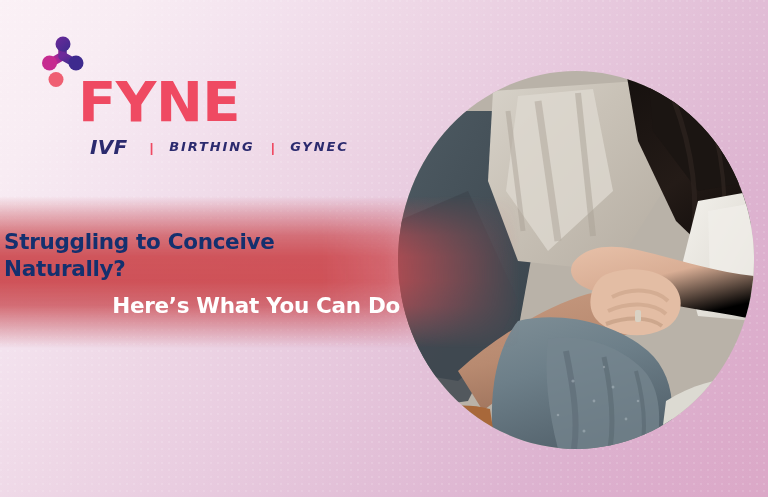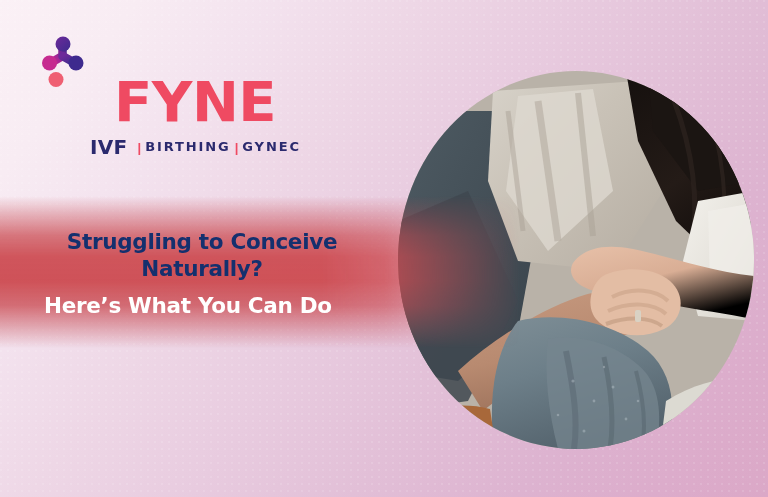--- a/index.html
+++ b/index.html
@@ -48,39 +48,39 @@
     position:absolute;
     left:6px; top:0;
     width:56px; height:56px;
   }
 
   .brand-row{
     position:absolute;
     left:46px; top:44px;
     display:flex;
     align-items:center;
-    margin-left:36px;
   }
   .brand-name{
     font-family:"DejaVu Sans", sans-serif;
     font-weight:bold;
     font-size:55px;
     line-height:50px;
     letter-spacing:-0.5px;
     color:#ef4a62;
     transform:scaleX(1.02);
     transform-origin:left bottom;
   }
 
   .tagline-row{
     position:absolute;
     left:58px; top:104px;
     display:flex;
     align-items:center;
-    gap:0px;
+    gap:12px;
+    font-style:italic;
   }
   .tag-ivf{
     font-family:"DejaVu Sans", sans-serif;
     font-weight:bold;
     font-size:20px;
     line-height:20px;
     color:#2b2a6e;
     letter-spacing:0.3px;
     margin-right:6px;
   }
@@ -147,32 +147,31 @@
     width:400px;
   }
   .headline-line1{
     display:block;
     font-family:"DejaVu Sans", sans-serif;
     font-weight:bold;
     font-size:21.5px;
     line-height:27px;
     letter-spacing:-0.3px;
     color:#14306e;
-    text-align:center;
     padding-left:4px;
   }
   .headline-line2{
     display:block;
     font-family:"DejaVu Sans", sans-serif;
     font-weight:bold;
     font-size:21.5px;
     line-height:27px;
     letter-spacing:-0.3px;
     color:#ffffff;
-    text-align:left;
+    text-align:right;
     padding-left:44px;
     margin-top:10px;
   }
 </style>
 </head>
 <body>
 
 <div class="banner">
 
   <div class="bg-texture"></div>

